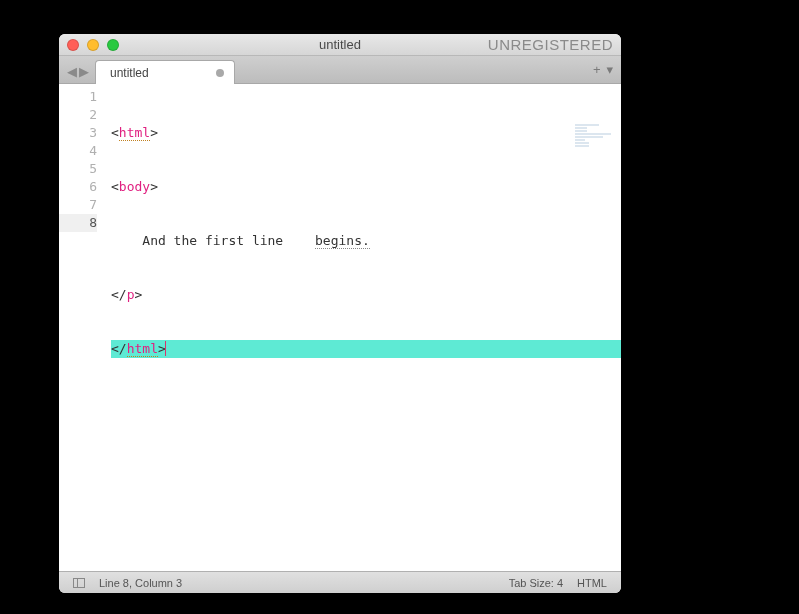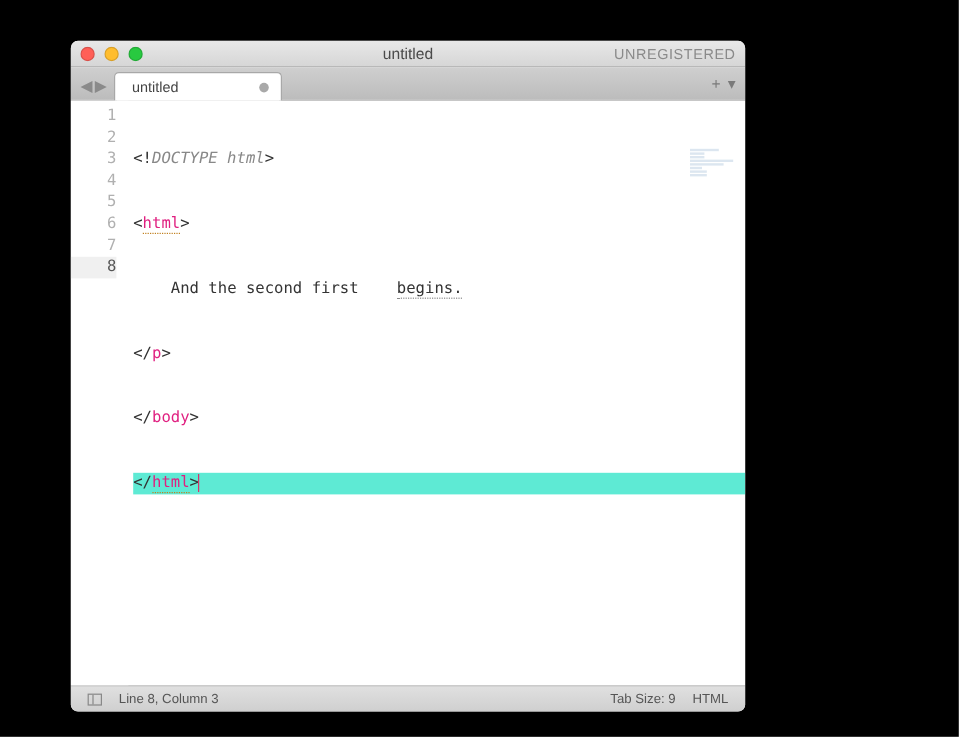--- a/index.html
+++ b/index.html
@@ -41,21 +41,21 @@
   .title {
     position: absolute;
     left: 0; right: 0;
     text-align: center;
     font-size: 13px;
     color: #4a4a4a;
     pointer-events: none;
   }
   .reg {
     margin-left: auto;
-    font-size: 12px;
+    font-size: 15px;
     color: #8a8a8a;
     letter-spacing: 0.5px;
   }
   .tabbar {
     height: 28px;
     background: linear-gradient(#cfcfcf,#bcbcbc);
     border-bottom: 1px solid #a8a8a8;
     display: flex;
     align-items: flex-end;
     padding-left: 6px;
@@ -213,33 +213,32 @@
       <div>1</div>
       <div>2</div>
       <div>3</div>
       <div>4</div>
       <div>5</div>
       <div>6</div>
       <div>7</div>
       <div class="current">8</div>
     </div>
     <div class="code">
-      <span class="row"><span class="punct">&lt;!</span><span class="doctype">DOCTYPE html</span><span class="punct">&gt;</span></span>
       <span class="row"><span class="punct">&lt;</span><span class="tagname spell">html</span><span class="punct">&gt;</span></span>
-      <span class="row"><span>    </span><span>And the second first </span><span class="underline">begins.</span></span>
+      <span class="row"><span class="punct">&lt;</span><span class="tagname">body</span><span class="punct">&gt;</span></span>
+      <span class="row"><span>    </span><span>And the first line </span><span class="underline">begins.</span></span>
       <span class="row"><span class="punct">&lt;/</span><span class="tagname">p</span><span class="punct">&gt;</span></span>
-      <span class="row"><span class="punct">&lt;/</span><span class="tagname">body</span><span class="punct">&gt;</span></span>
       <span class="row current"><span class="punct">&lt;/</span><span class="tagname spell">html</span><span class="punct">&gt;</span><span class="cursor"></span></span>
       <div class="minimap">
         <div></div><div></div><div></div><div></div><div></div><div></div><div></div><div></div>
       </div>
     </div>
   </div>
 
   <div class="statusbar">
     <div class="panels-icon"></div>
     <div>Line 8, Column 3</div>
     <div class="spacer"></div>
-    <div>Tab Size: 9</div>
+    <div>Tab Size: 4</div>
     <div>HTML</div>
   </div>
 
 </div>
 
 </body></html>

